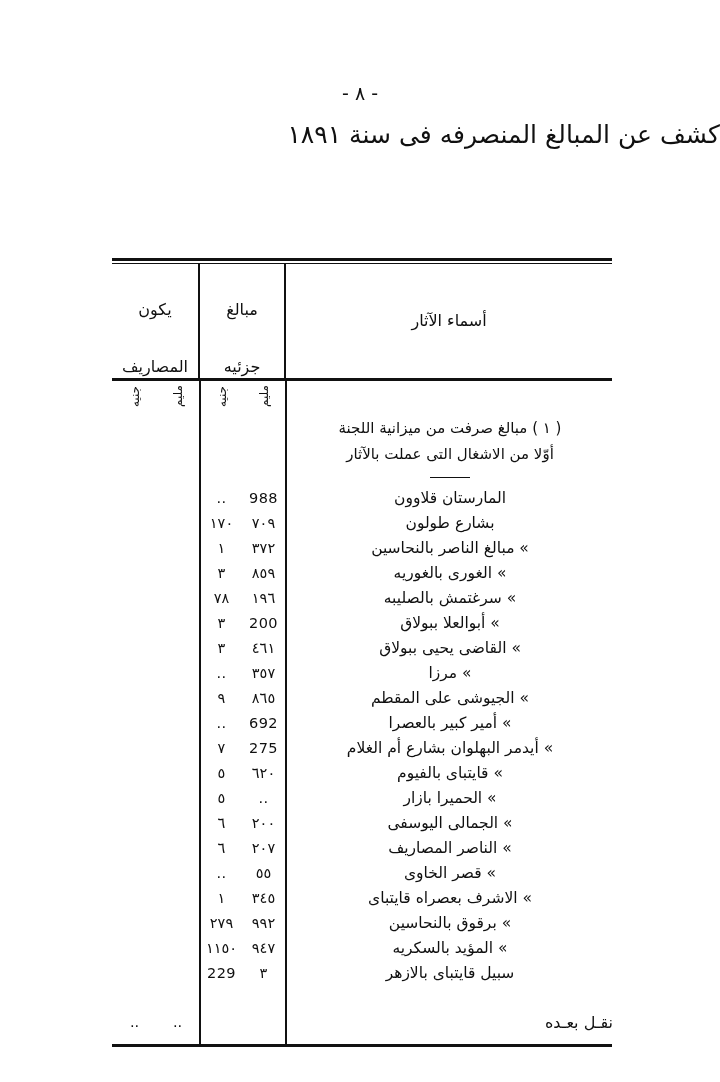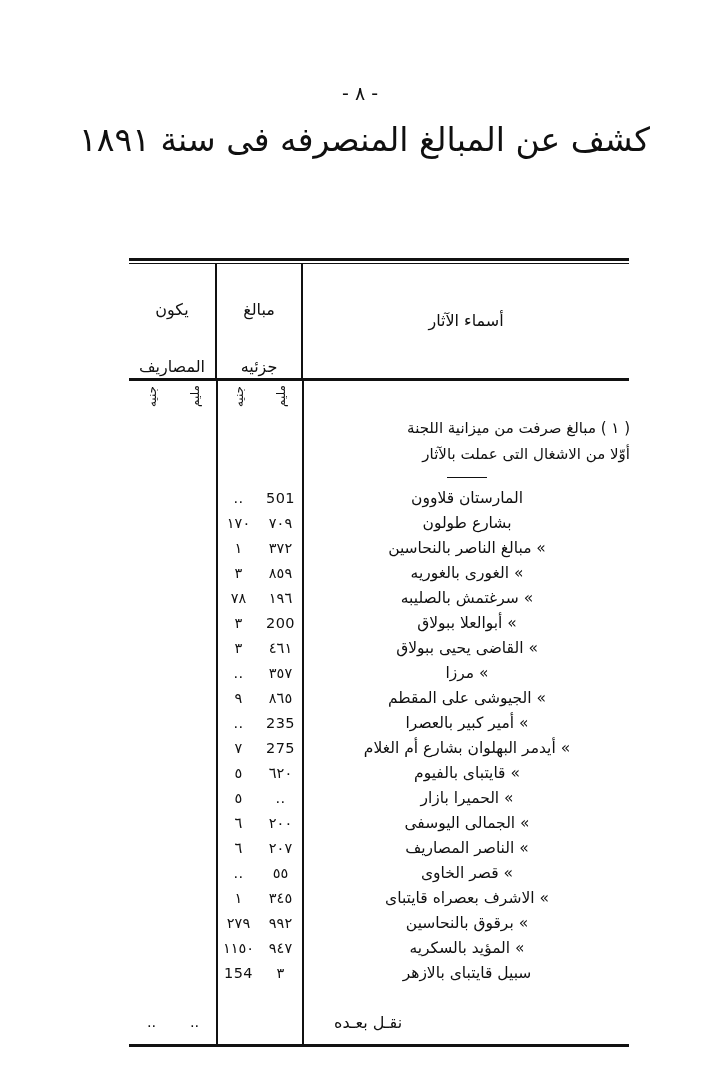--- a/index.html
+++ b/index.html
@@ -24,31 +24,30 @@
   
   .page-number {
     text-align: center;
     font-size: 19px;
     letter-spacing: 2px;
     margin-top: 82px;
     direction: rtl;
     font-family: "DejaVu Sans", sans-serif;
   }
   .doc-title {
-    text-align: center;
-    font-size: 33px;
+    font-size: 25px;
     direction: rtl;
     margin-top: 16px;
     font-family: "DejaVu Sans", sans-serif;
     margin-left: 9px;
   }
   
   .table-wrap {
     position: absolute;
-    left: 129px;
+    left: 112px;
     top: 176px;
     width: 500px;
   }
   .rule-thick {
     height: 3px;
     background: #111;
     width: 100%;
   }
   .rule-thin {
     height: 1px;
@@ -103,21 +102,21 @@
     display: inline-block;
     writing-mode: vertical-rl;
     transform: rotate(180deg);
     font-size: 12px;
     line-height: 1;
   }
   
   .intro td {
     font-size: 15px;
     line-height: 1.75;
-    text-align: right;
+    text-align: center;
     padding: 8px 8px 2px 8px;
   }
   .intro .ln { display: block; }
   .dash-cell {
     text-align: center;
     padding-bottom: 4px;
   }
   .dash {
     display: inline-block;
     width: 40px;
@@ -138,21 +137,21 @@
   .entry .num {
     text-align: center;
     font-size: 14.5px;
     letter-spacing: 0.5px;
   }
   .spacer-row td { height: 14px; }
   .total-row td {
     font-size: 16px;
     height: 44px;
   }
-  .total-row .name { text-align: left; padding-left: 30px;}
+  .total-row .name { text-align: right; padding-left: 30px;}
   .total-row .num { text-align: center; font-size: 14.5px; }
   .short-rule-cell { padding: 0; }
 </style>
 </head>
 <body>
 
 <div class="page">
 
   <div class="page-number">- ٨ -</div>
   <div class="doc-title">كشف عن المبالغ المنصرفه فى سنة ١٨٩١</div>
@@ -222,21 +221,21 @@
         <td></td>
         <td class="vline-l"></td>
         <td></td>
         <td></td>
       </tr>
 
       </tbody>
         <tbody id="rows-body">
           <tr class="entry">
             <td class="name vline-l">المارستان قلاوون</td>
-            <td class="num">501</td>
+            <td class="num">988</td>
             <td class="num vline-l">..</td>
             <td></td>
             <td></td>
           </tr>
           <tr class="entry">
             <td class="name vline-l">بشارع طولون</td>
             <td class="num">٧٠٩</td>
             <td class="num vline-l">١٧٠</td>
             <td></td>
             <td></td>
@@ -285,21 +284,21 @@
           </tr>
           <tr class="entry">
             <td class="name vline-l">» الجيوشى على المقطم</td>
             <td class="num">٨٦٥</td>
             <td class="num vline-l">٩</td>
             <td></td>
             <td></td>
           </tr>
           <tr class="entry">
             <td class="name vline-l">» أمير كبير بالعصرا</td>
-            <td class="num">235</td>
+            <td class="num">692</td>
             <td class="num vline-l">..</td>
             <td></td>
             <td></td>
           </tr>
           <tr class="entry">
             <td class="name vline-l">» أيدمر البهلوان بشارع أم الغلام</td>
             <td class="num">275</td>
             <td class="num vline-l">٧</td>
             <td></td>
             <td></td>
@@ -356,21 +355,21 @@
           <tr class="entry">
             <td class="name vline-l">» المؤيد بالسكريه</td>
             <td class="num">٩٤٧</td>
             <td class="num vline-l">١١٥٠</td>
             <td></td>
             <td></td>
           </tr>
           <tr class="entry">
             <td class="name vline-l">سبيل قايتباى بالازهر</td>
             <td class="num">٣</td>
-            <td class="num vline-l">154</td>
+            <td class="num vline-l">229</td>
             <td></td>
             <td></td>
           </tr>
         </tbody>
 
       <tbody>
           <tr class="spacer-row">
         <td class="vline-l"></td>
         <td class="short-rule-cell"></td>
         <td class="vline-l short-rule-cell"></td>

